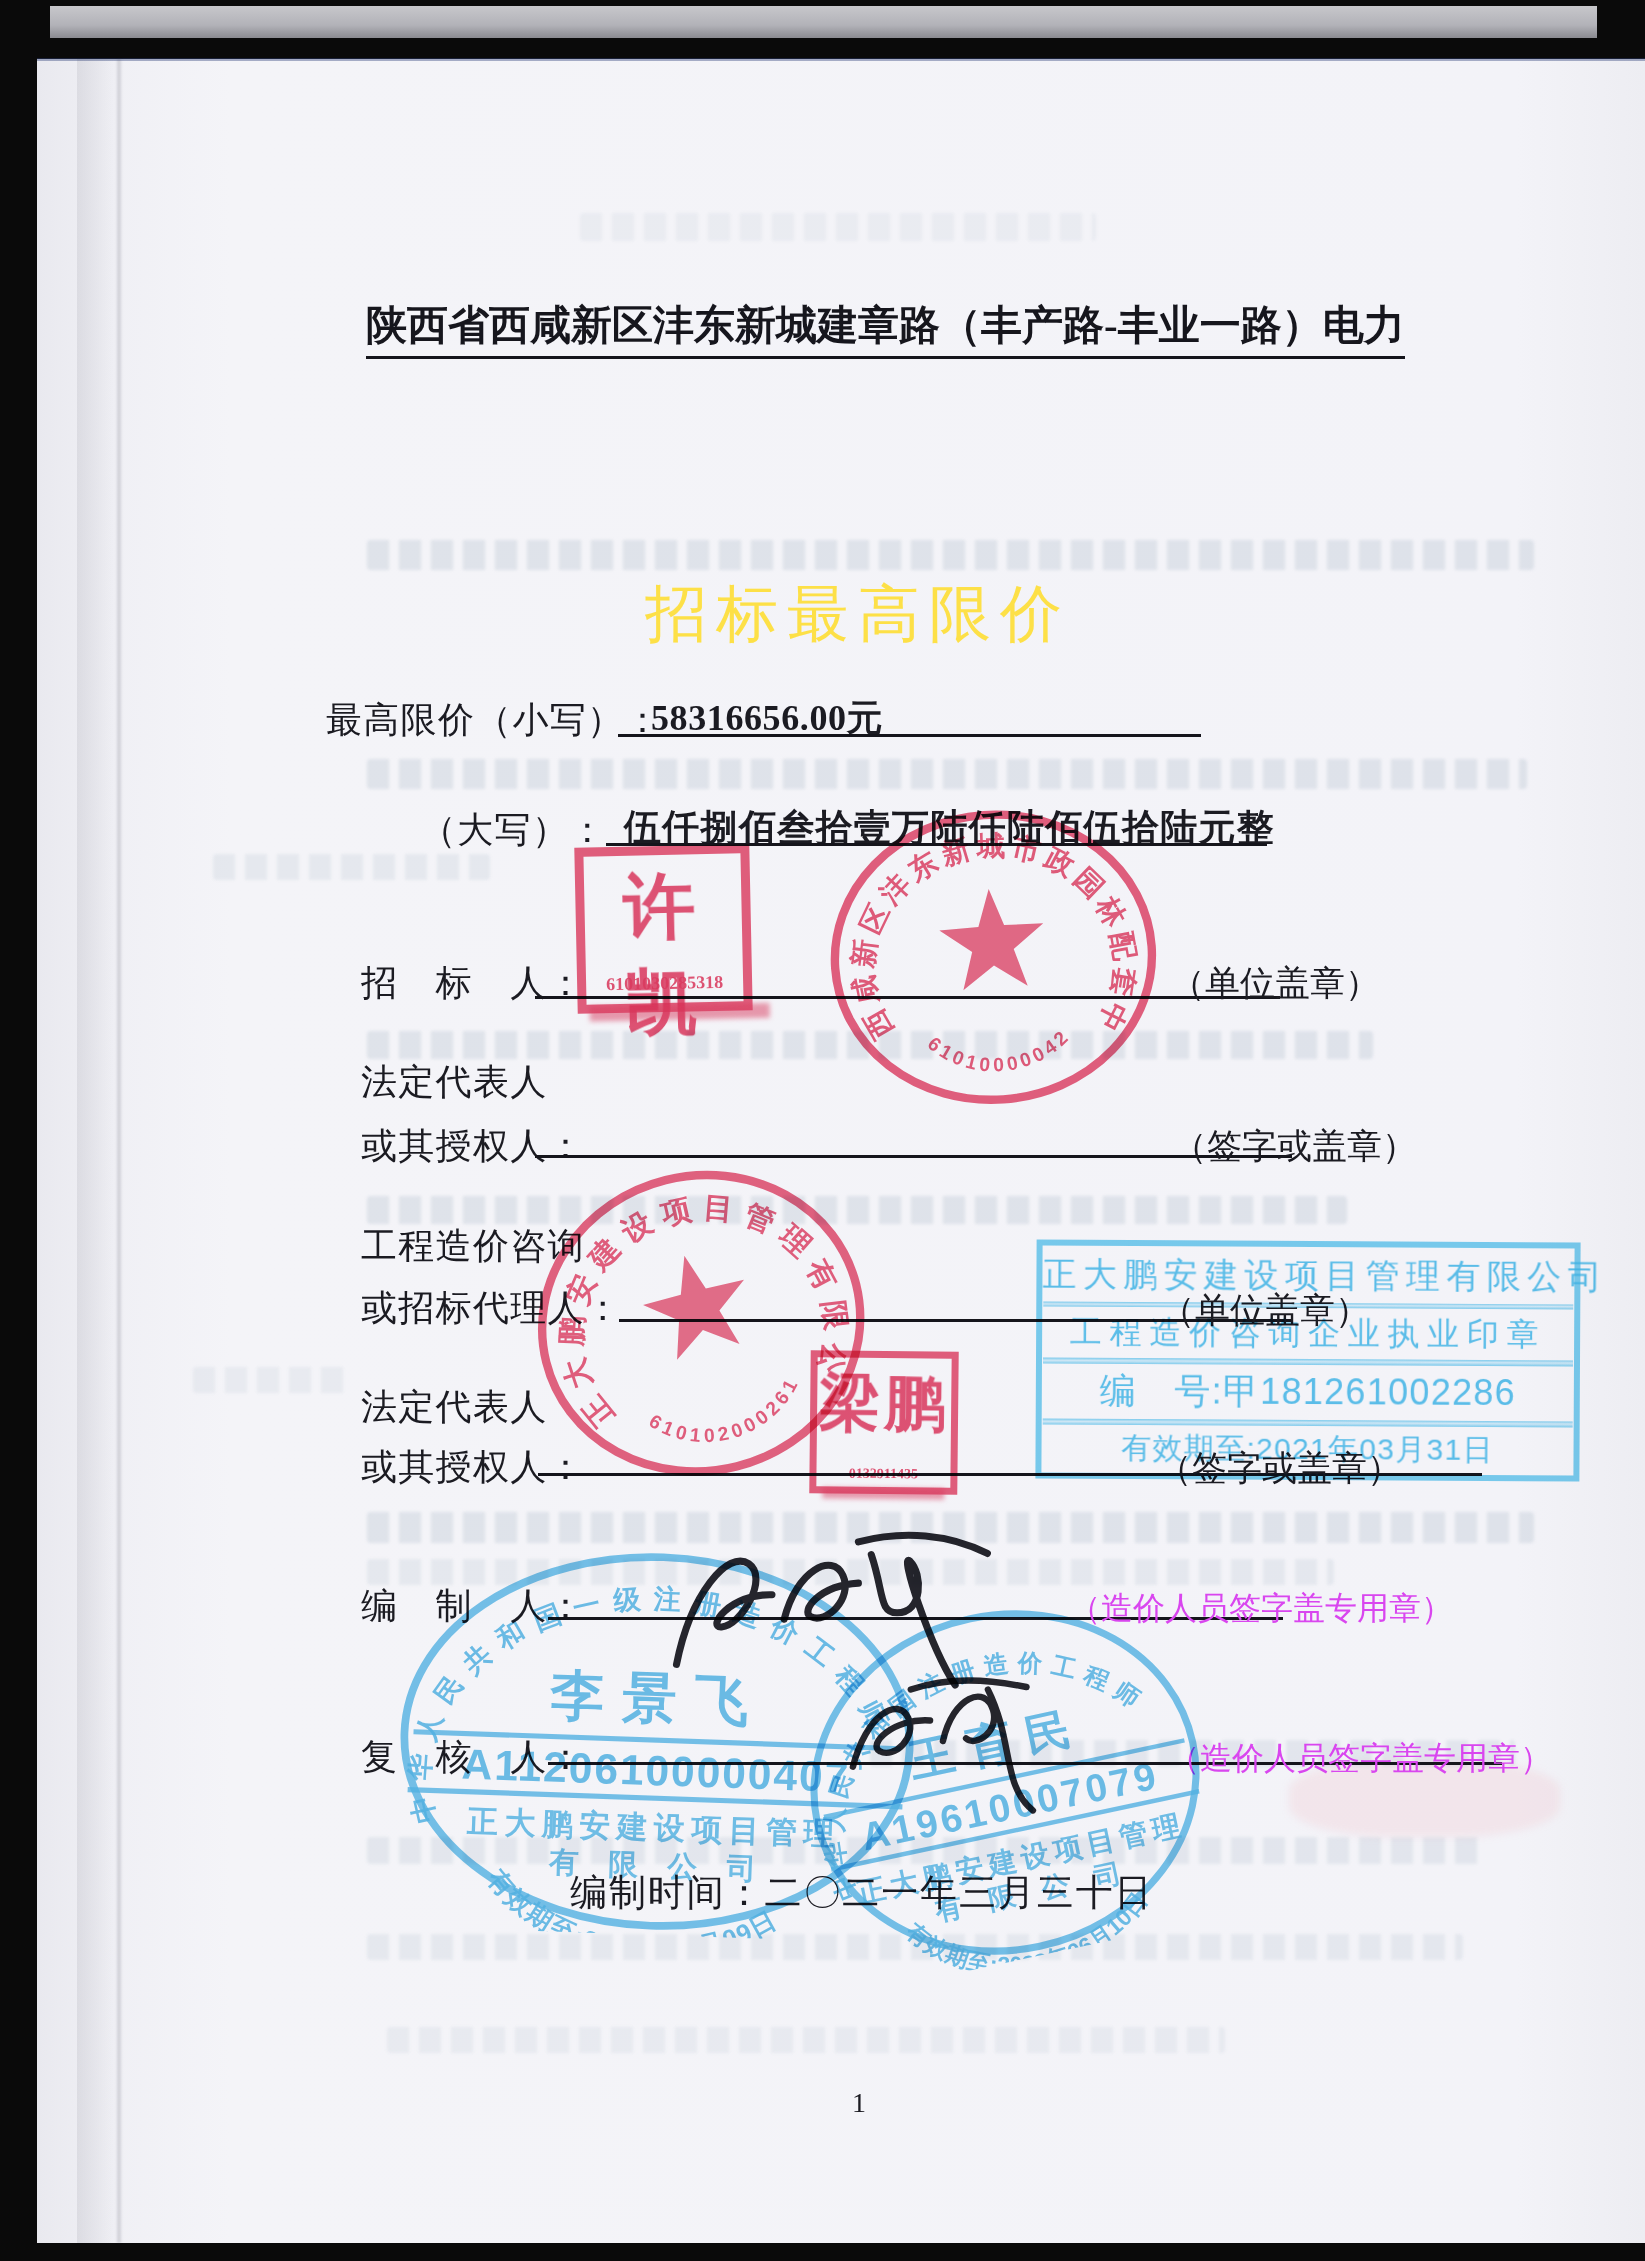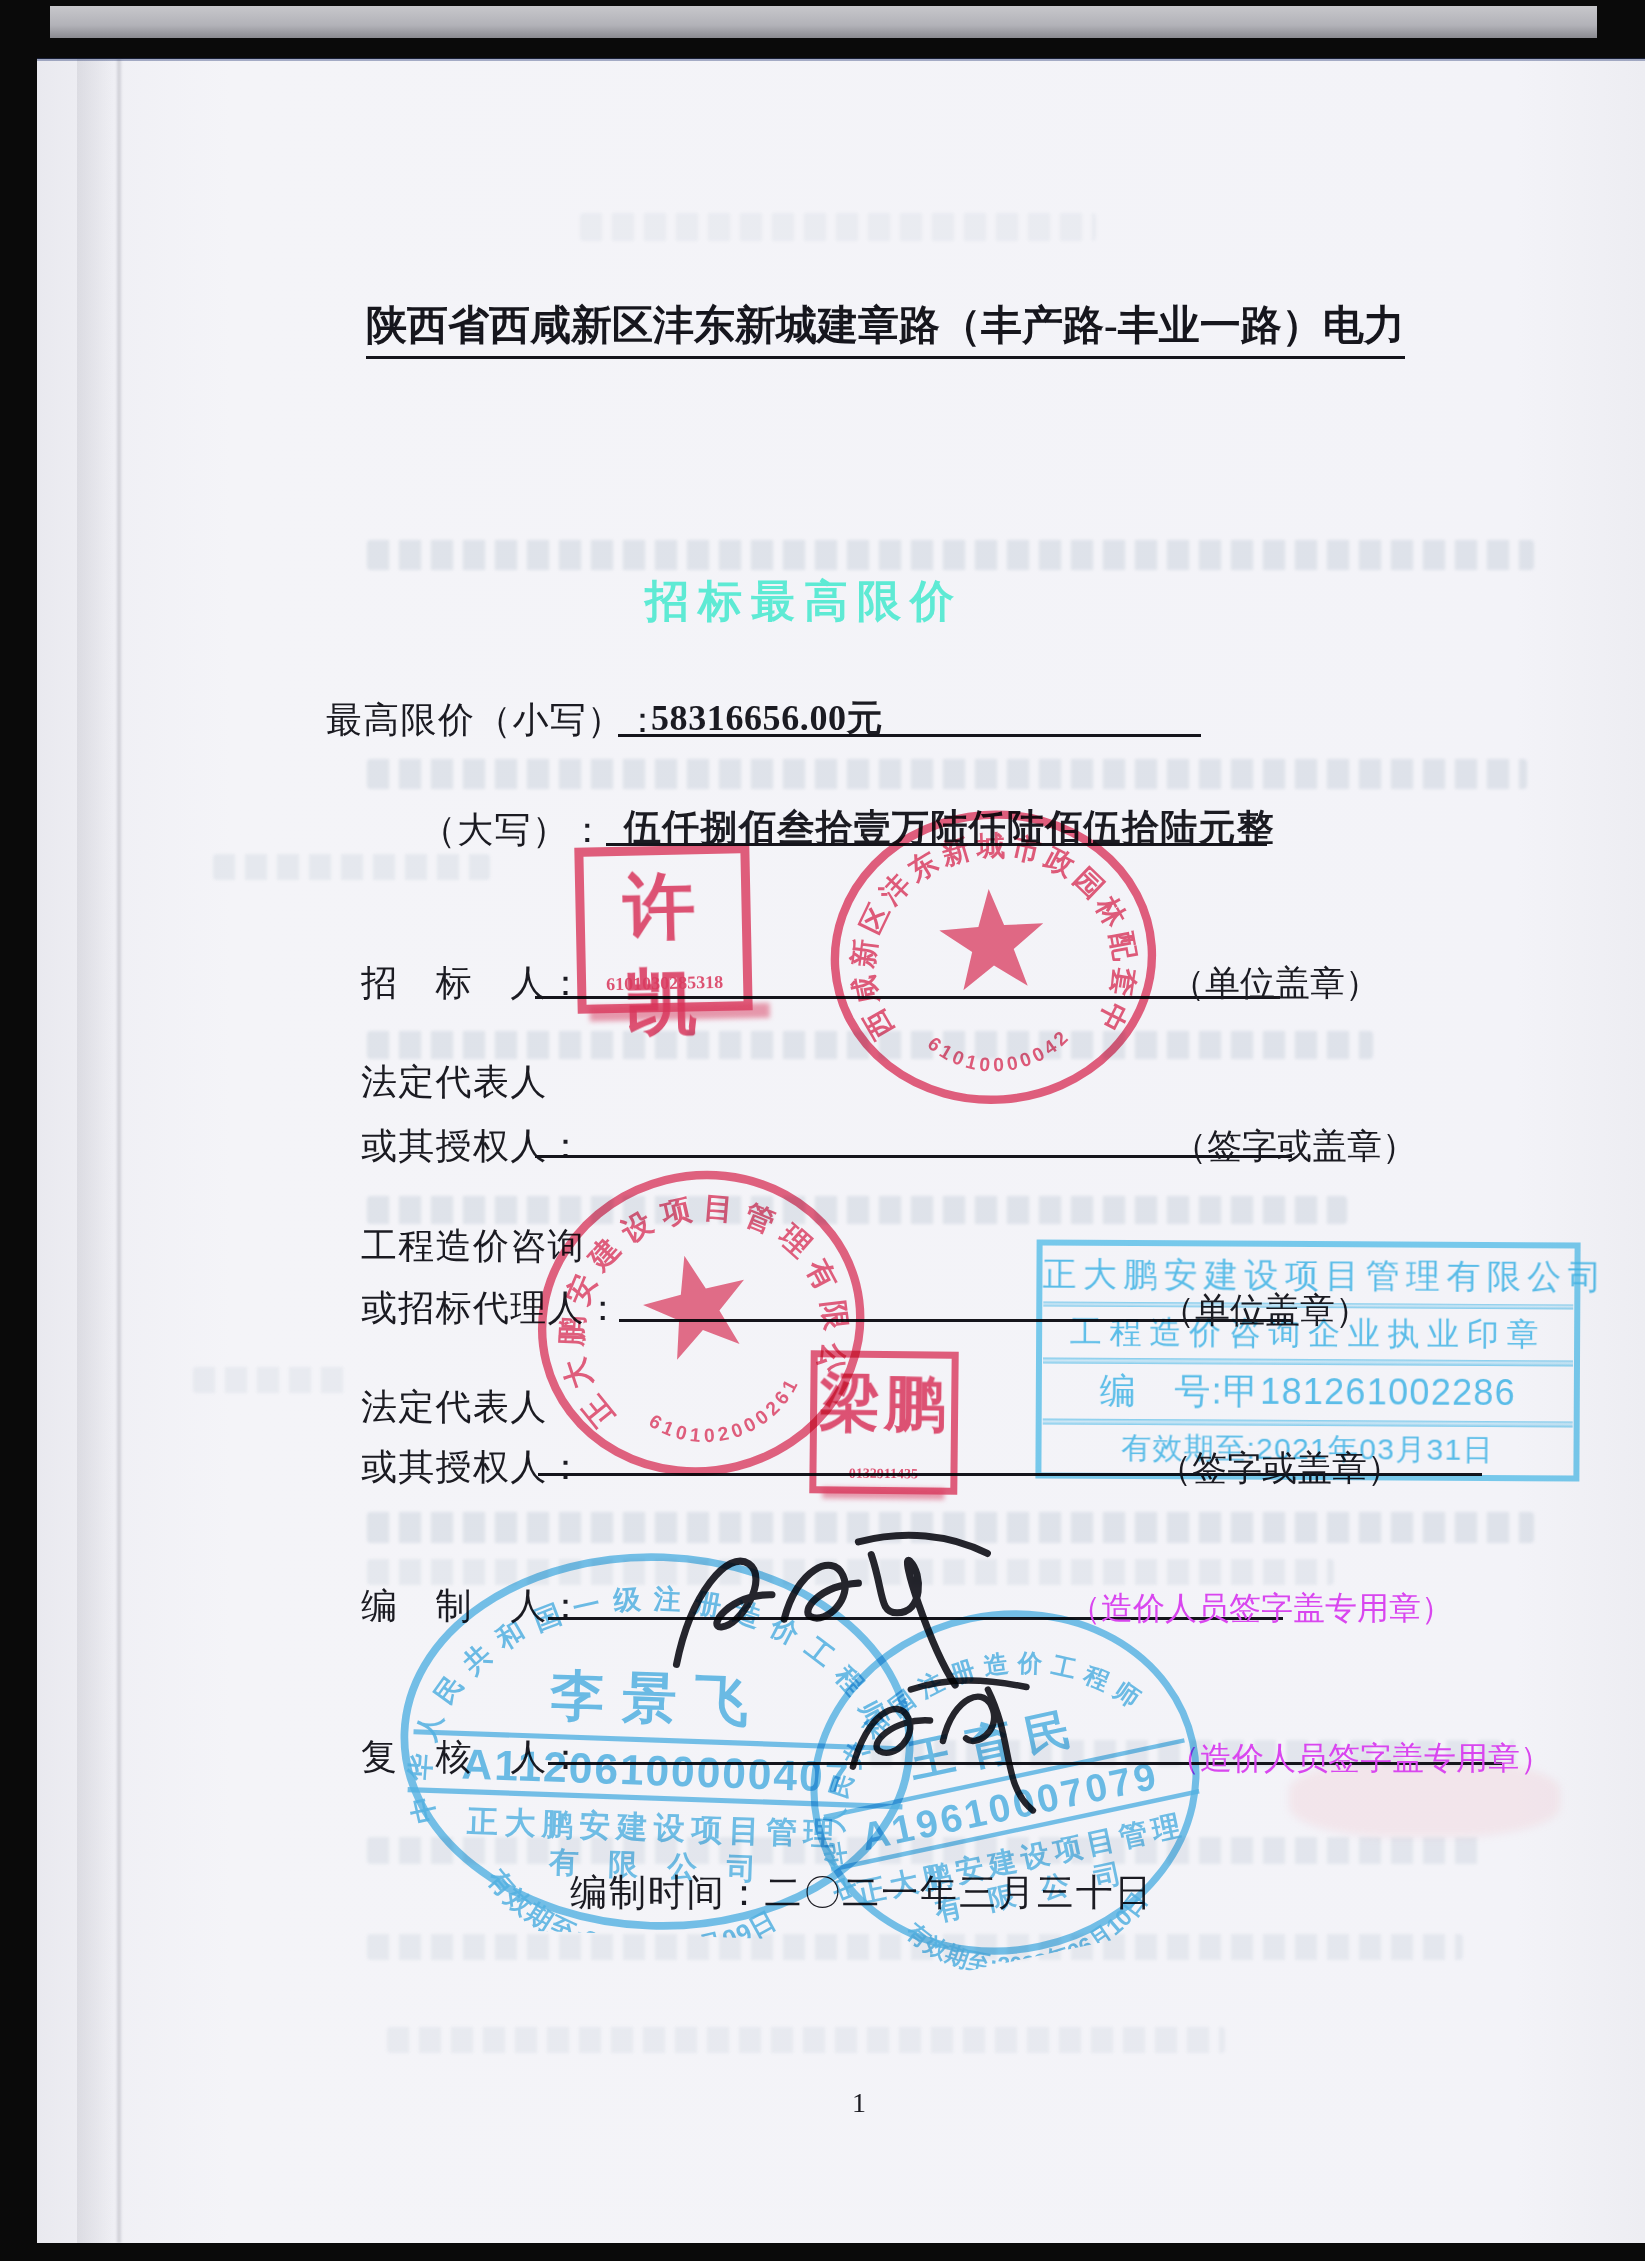--- a/index.html
+++ b/index.html
@@ -10,21 +10,21 @@
   .page{position:absolute;left:37px;top:59px;width:1608px;height:2184px;
         background:linear-gradient(90deg,#e9e9ef 0px,#f0f0f5 77px,#f4f4f8 193px,#f3f3f8 92%,#ededf2);}
   .page-top-edge{position:absolute;left:37px;top:58px;width:1608px;height:2.6px;background:#2c3f77;opacity:.4;}
   .crease{position:absolute;left:116px;top:59px;width:6.4px;height:2184px;
           background:linear-gradient(90deg,rgba(0,0,0,0),rgba(60,60,75,.22),rgba(0,0,0,0));filter:blur(1.3px);}
   .crease2{position:absolute;left:77px;top:59px;width:39px;height:2184px;
           background:linear-gradient(90deg,rgba(70,70,85,.10),rgba(0,0,0,0));}
   .abs{position:absolute;white-space:nowrap;}
   .t-ul{border-bottom:3.9px solid #15151c;padding-bottom:7.7px;}
   .title{font-size:41px;font-weight:bold;letter-spacing:0px;color:#16161d;}
-  .heading{font-size:44px;font-weight:bold;letter-spacing:9px;color:#5eead4;}
+  .heading{font-size:62px;font-weight:normal;letter-spacing:9px;color:#fde047;}
   .label{font-size:36px;color:#1b1b22;letter-spacing:1.3px;}
   .vbold{font-weight:bold;}
   .note{font-size:35px;color:#1b1b22;}
   .note-sm{font-size:32px;color:#d946ef;}
   .uline{border-bottom:3.2px solid #15151c;height:0;}
   .timeline{font-size:37px;letter-spacing:1.9px;color:#1b1b22;}
   .pagenum{font-size:28px;color:#1b1b22;}
   .ghost{position:absolute;background:repeating-linear-gradient(90deg,rgba(138,160,178,.20) 0 22px,rgba(0,0,0,0) 22px 32px);
          filter:blur(1.6px);border-radius:3.9px;}
   .ghost-pink{position:absolute;background:rgba(235,128,152,.12);filter:blur(4.5px);border-radius:40%;}

